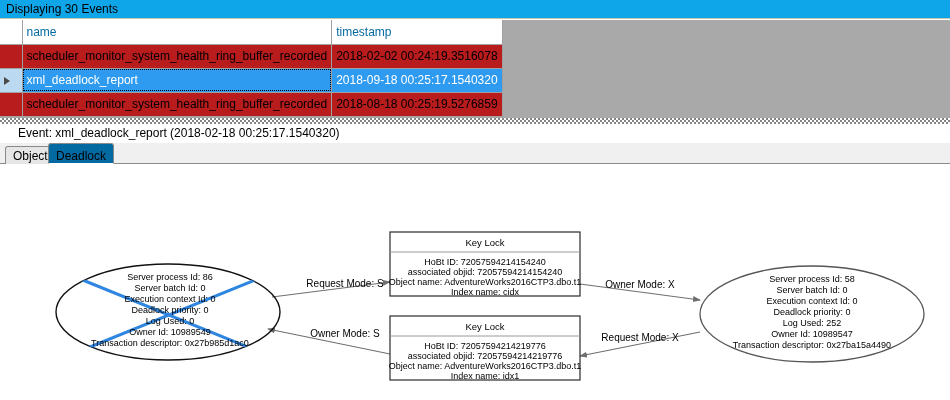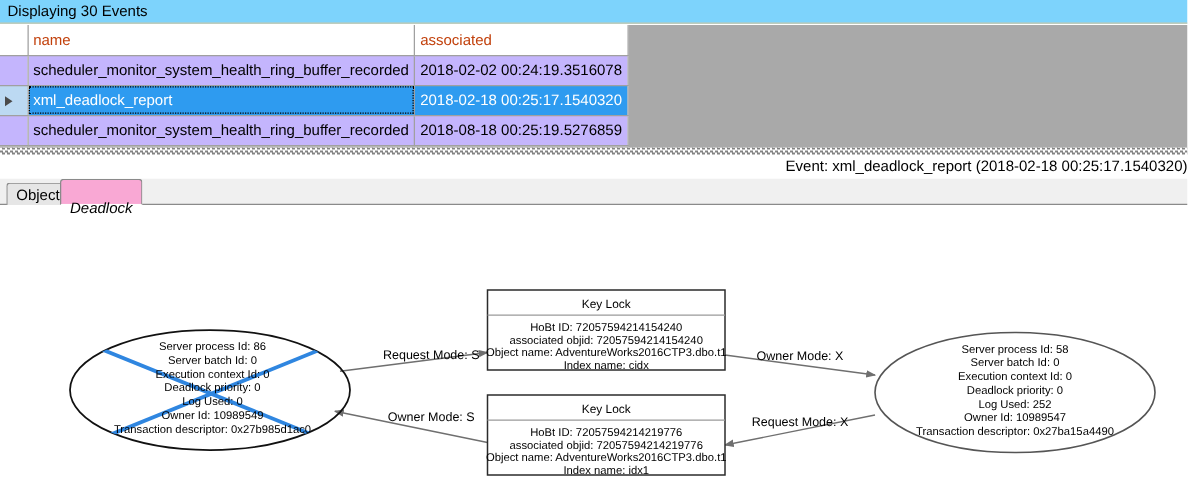--- a/index.html
+++ b/index.html
@@ -14,21 +14,21 @@
     font-size: 12px;
     color: #000;
     position: relative;
   }
 
   
   .events-banner {
     position: absolute;
     left: 0; top: 0;
     width: 950px; height: 19px;
-    background: #7dd3fc;
+    background: #0ea5e9;
     border-bottom: 1px solid #c8c8a9;
     box-sizing: border-box;
     display: flex;
     align-items: center;
     padding-left: 6px;
     font-size: 12px;
     color: #000;
   }
 
   
@@ -49,30 +49,30 @@
   .grid-table td, .grid-table th {
     border-right: 1px solid #a0a0a0;
     border-bottom: 1px solid #a0a0a0;
     padding: 0 4px;
     height: 24px;
     box-sizing: border-box;
     text-align: left;
     font-weight: normal;
     white-space: nowrap;
     overflow: hidden;
-    background: #c4b5fd;
+    background: #b91c1c;
   }
   .col-sel  { width: 22px; padding: 0; text-align: center; }
   .col-name { width: 288px; }
   .col-ts   { width: 160px; }
 
   .grid-table tr.header-row th {
     background: #ffffff;
     border-bottom: 1px solid #a0a0a0;
-    color: #c2410c;
+    color: #0369a1;
   }
   .grid-table tr.selected td {
     background: #2e9bf0;
     color: #ffffff;
   }
   .grid-table tr.selected td.col-sel {
     background: #bcd9f2;
     color: #404040;
   }
   .grid-table tr.selected td.cell-focus {
@@ -101,21 +101,20 @@
   
   .event-caption {
     position: absolute;
     left: 0; top: 124px;
     width: 950px; height: 18px;
     display: flex; align-items: center;
     padding-left: 18px;
     box-sizing: border-box;
     font-size: 12px;
     background: #ffffff;
-    justify-content: flex-end;
   }
 
   
   .tabstrip {
     position: absolute;
     left: 0; top: 143px;
     width: 950px; height: 21px;
     box-sizing: border-box;
     border-bottom: 1px solid #8a8a8a;
     background: #f0f0f0;
@@ -128,22 +127,22 @@
     border-bottom: none;
     background: #e6e6e6;
     font-size: 12px;
     line-height: 16px;
     padding: 1px 7px 2px 7px;
     border-radius: 3px 3px 0 0;
     cursor: default;
   }
   .tab.inactive { left: 5px;  height: 18px; top: 3px; }
   .tab.active   { left: 48px; height: 21px; top: 0;
-                  background: #f9a8d4; border-bottom: 1px solid #ffffff;
-                  z-index: 3; padding-top: 14px; font-style: italic; }
+                  background: #0369a1; border-bottom: 1px solid #ffffff;
+                  z-index: 3; padding-top: 4px; }
 
   
   .deadlock-canvas {
     position: absolute;
     left: 0; top: 164px;
     width: 950px; height: 236px;
     background: #ffffff;
     overflow: hidden;
   }
   .deadlock-canvas svg { display:block; }
@@ -180,35 +179,35 @@
 <div class="events-banner">
   <span>Displaying 30 Events</span>
 </div>
 
 <div class="grid">
   <table class="grid-table">
     <thead>
       <tr class="header-row">
         <th class="col-sel"></th>
         <th class="col-name">name</th>
-        <th class="col-ts">associated</th>
+        <th class="col-ts">timestamp</th>
       </tr>
     </thead>
     <tbody>
       <tr>
         <td class="col-sel"></td>
         <td class="col-name">scheduler_monitor_system_health_ring_buffer_recorded</td>
         <td class="col-ts">2018-02-02 00:24:19.3516078</td>
       </tr>
       <tr class="selected">
         <td class="col-sel">
           <span class="row-arrow"></span>
         </td>
         <td class="col-name cell-focus">xml_deadlock_report</td>
-        <td class="col-ts">2018-02-18 00:25:17.1540320</td>
+        <td class="col-ts">2018-09-18 00:25:17.1540320</td>
       </tr>
       <tr>
         <td class="col-sel"></td>
         <td class="col-name">scheduler_monitor_system_health_ring_buffer_recorded</td>
         <td class="col-ts">2018-08-18 00:25:19.5276859</td>
       </tr>
     </tbody>
   </table>
 </div>
 

